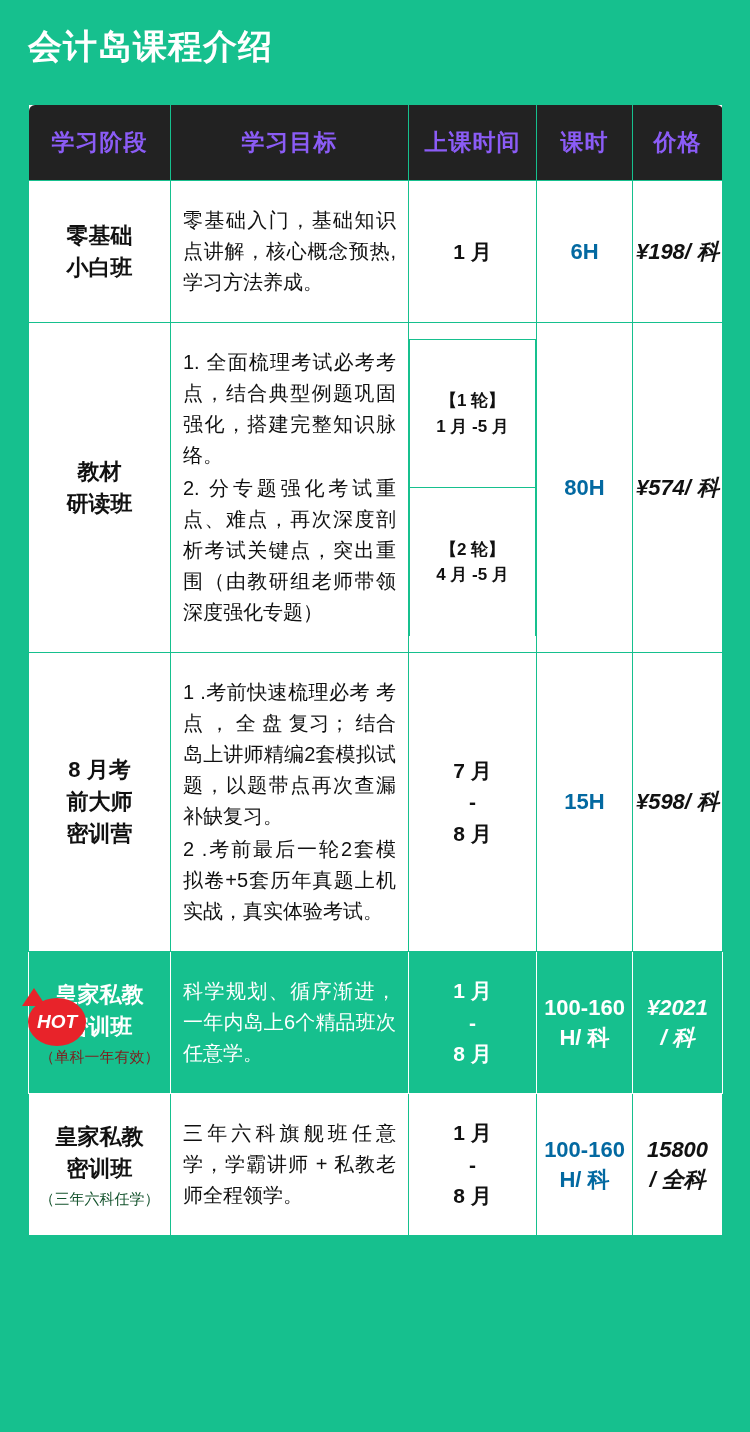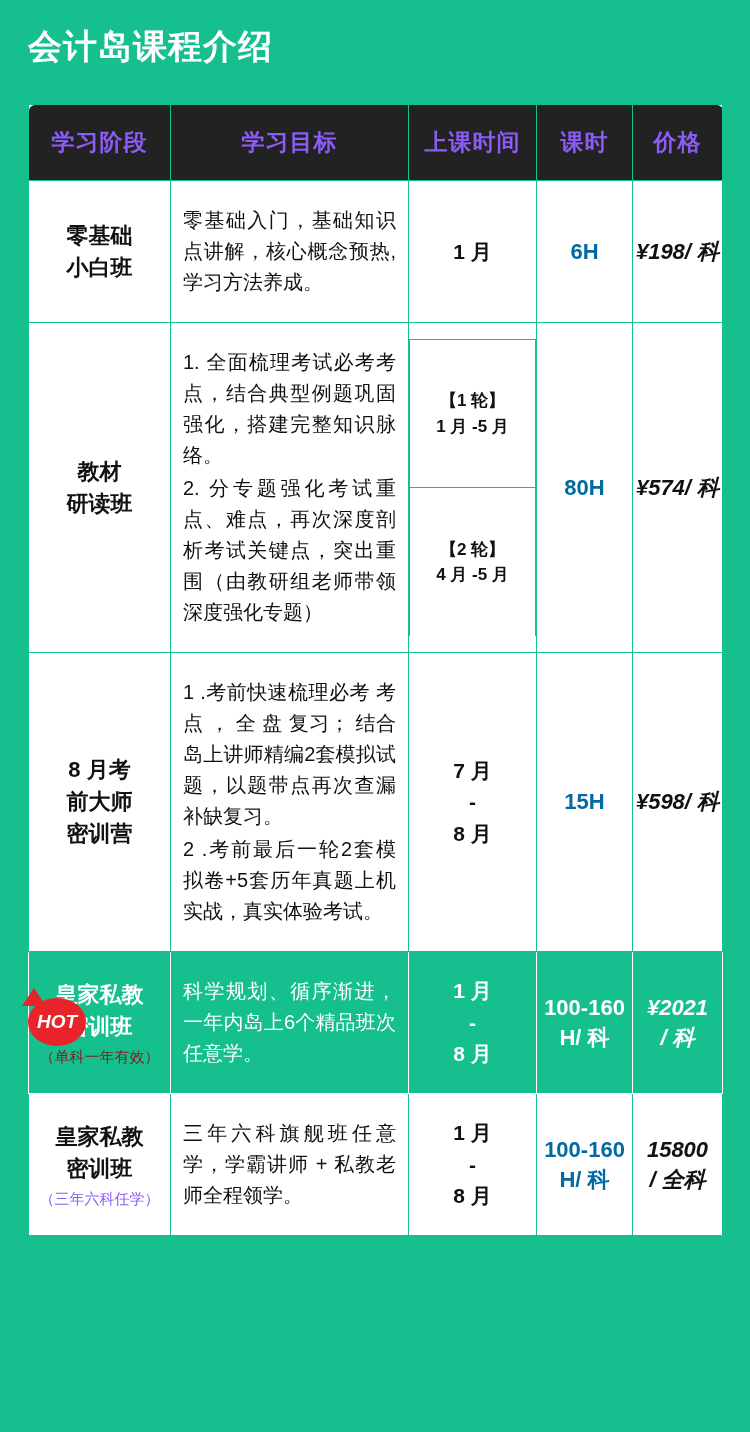--- a/index.html
+++ b/index.html
@@ -71,21 +71,21 @@
     font-size: 22px;
     font-weight: bold;
     color: #111111;
     line-height: 1.45;
     padding: 0 4px;
   }
   td.stage .sub {
     display: block;
     font-size: 15px;
     font-weight: normal;
-    color: #8b5cf6;
+    color: #14532d;
     margin-top: 4px;
     line-height: 1.3;
   }
   td.goal {
     font-size: 20px;
     color: #111111;
     line-height: 1.55;
     padding: 24px 12px;
     text-align: justify;
     text-justify: inter-ideograph;

